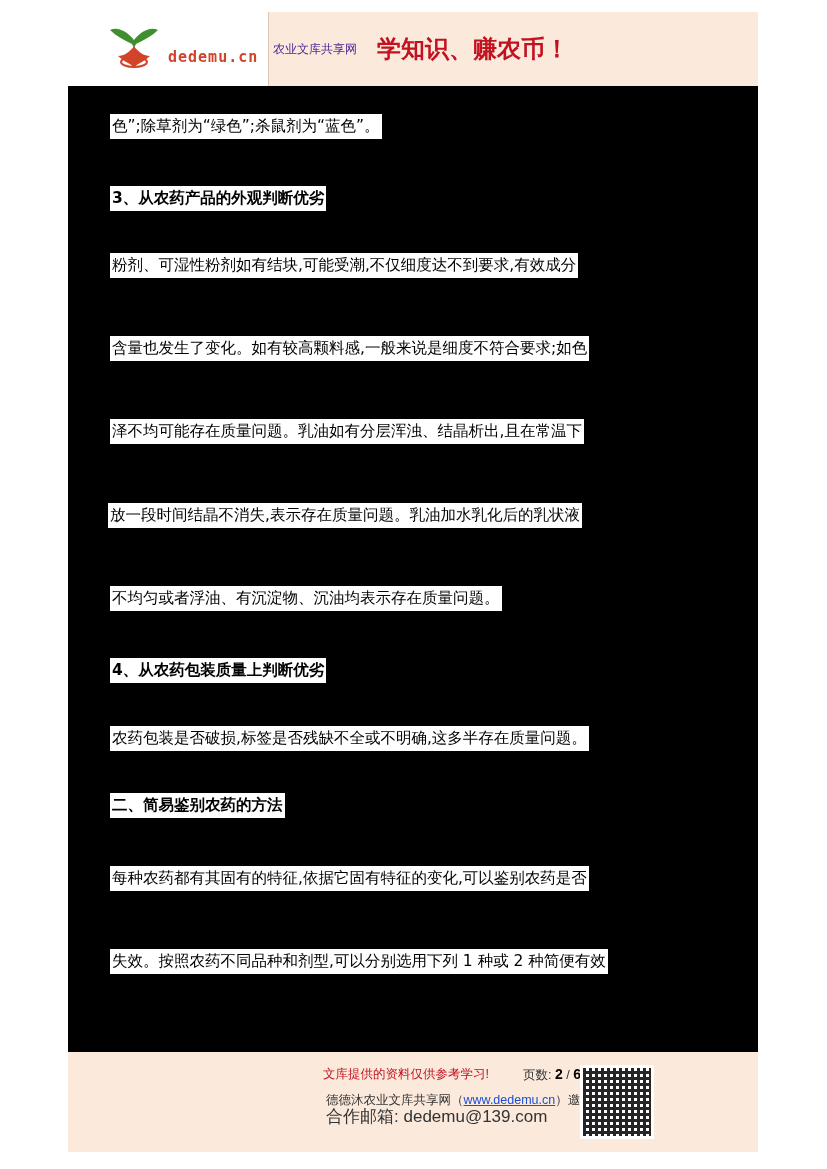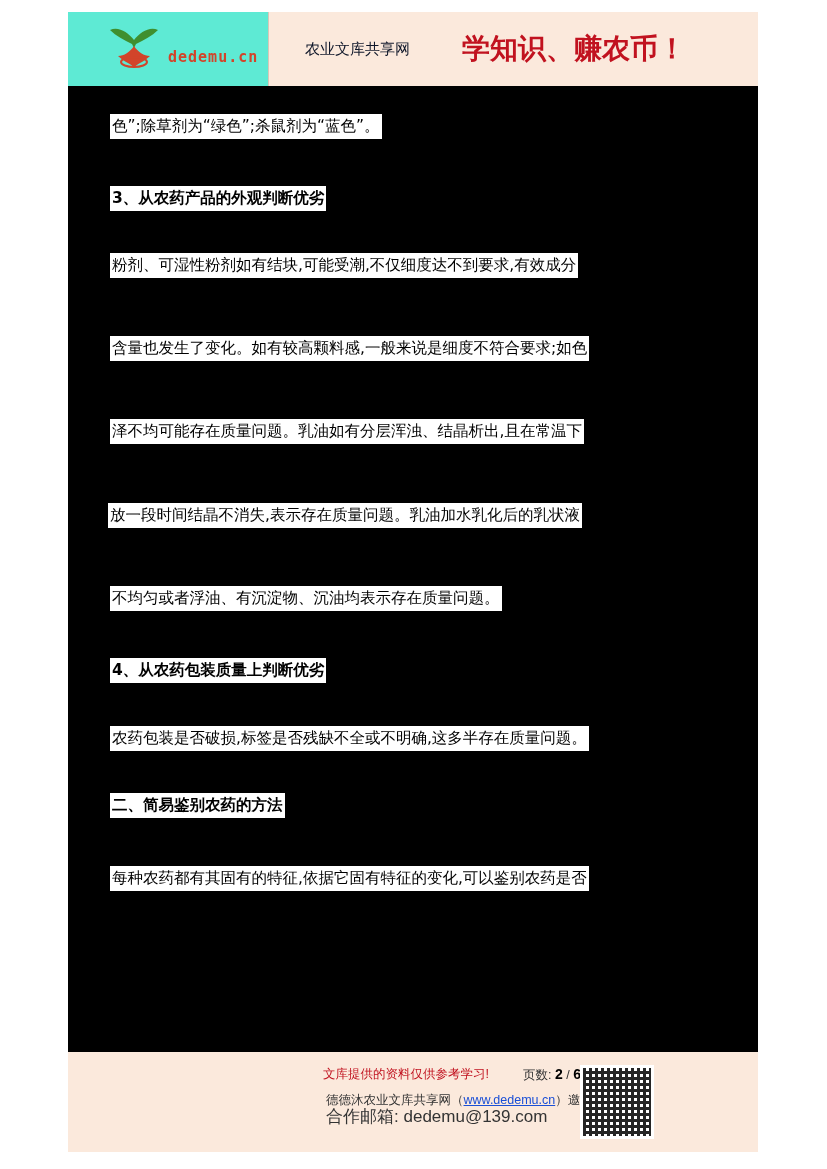--- a/index.html
+++ b/index.html
@@ -40,21 +40,21 @@
     top: 12px;
     width: 690px;
     height: 74px;
     background: #fbe9dc;
     display: flex;
     align-items: center;
   }
   .header-logo-box {
     width: 200px;
     height: 74px;
-    background: #5eead4;
+    background: #ffffff;
     display: flex;
     align-items: center;
     justify-content: center;
     flex-direction: column;
     position: relative;
   }
   .logo-mark {
     position: absolute;
     left: 36px;
     top: 12px;
@@ -70,27 +70,27 @@
     letter-spacing: 1px;
     color: #d2442a;
     font-weight: bold;
   }
   .header-sep {
     width: 1px;
     height: 74px;
     background: #d9c6b6;
   }
   .header-sub {
-    font-size: 15px;
-    color: #0f172a;
-    padding: 0 36px;
+    font-size: 12px;
+    color: #4c1d95;
+    padding: 0 4px;
     white-space: nowrap;
   }
   .header-slogan {
-    font-size: 28px;
+    font-size: 24px;
     font-weight: bold;
     color: #c1121f;
     white-space: nowrap;
     padding-left: 16px;
     font-family: "DejaVu Sans", sans-serif;
   }
 
   
   .content {
     position: absolute;
@@ -214,20 +214,21 @@
       <div class="line bold" style="left: 42px; top: 100px;">3、从农药产品的外观判断优劣</div>
       <div class="line" style="left: 42px; top: 167px;">粉剂、可湿性粉剂如有结块,可能受潮,不仅细度达不到要求,有效成分</div>
       <div class="line" style="left: 42px; top: 250px;">含量也发生了变化。如有较高颗料感,一般来说是细度不符合要求;如色</div>
       <div class="line" style="left: 42px; top: 333px;">泽不均可能存在质量问题。乳油如有分层浑浊、结晶析出,且在常温下</div>
       <div class="line" style="left: 40px; top: 417px;">放一段时间结晶不消失,表示存在质量问题。乳油加水乳化后的乳状液</div>
       <div class="line" style="left: 42px; top: 500px;">不均匀或者浮油、有沉淀物、沉油均表示存在质量问题。</div>
       <div class="line bold" style="left: 42px; top: 572px;">4、从农药包装质量上判断优劣</div>
       <div class="line" style="left: 42px; top: 640px;">农药包装是否破损,标签是否残缺不全或不明确,这多半存在质量问题。</div>
       <div class="line" style="left: 42px; top: 780px;"> 每种农药都有其固有的特征,依据它固有特征的变化,可以鉴别农药是否</div>
       <div class="line bold" style="left: 42px; top: 707px;"> 二、简易鉴别农药的方法</div>
+      <div class="line" style="left: 42px; top: 863px;">失效。按照农药不同品种和剂型,可以分别选用下列 1 种或 2 种简便有效</div>
     </div>
 
   <div class="footer">
     <div class="footer-inner">
       <div class="f-line1">文库提供的资料仅供参考学习!</div>
       <div class="f-pages">
         <span>页数:</span>
         <b>2</b>
         <span>/</span>
         <b>6</b>

